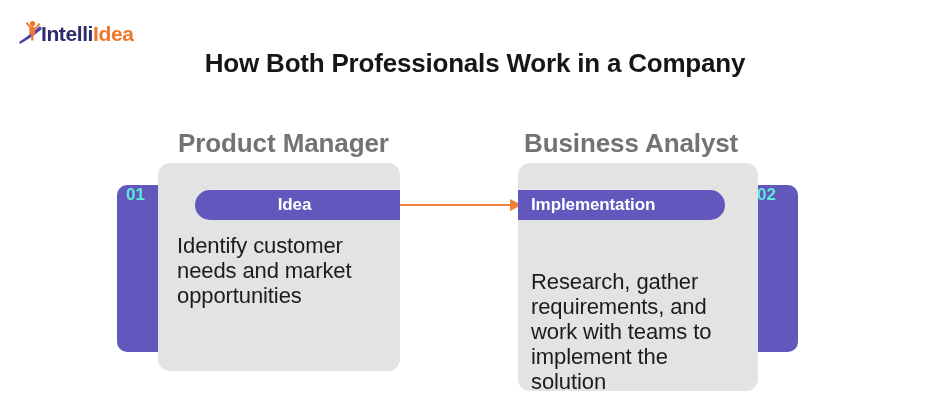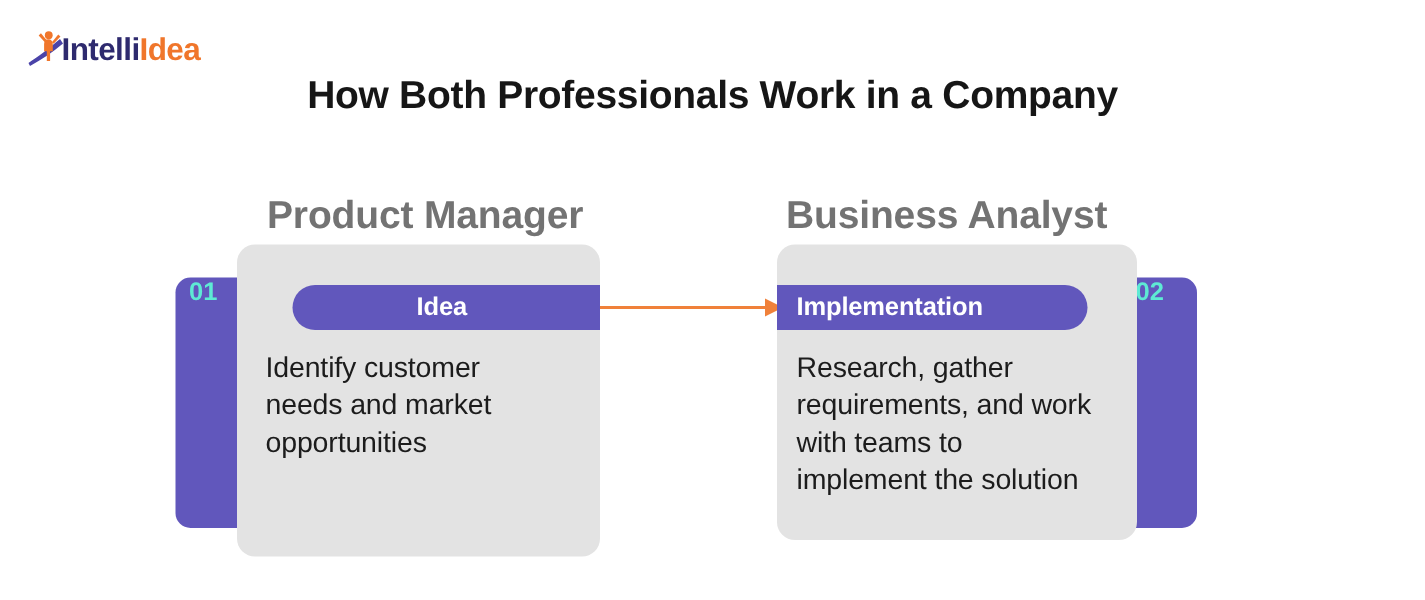--- a/index.html
+++ b/index.html
@@ -108,21 +108,21 @@
 
   
   .card {
     position: absolute;
     background: #e3e3e3;
     border-radius: 12px;
     z-index: 2;
     overflow: hidden;
   }
   .card.left  { left: 158px; top: 163px; width: 242px; height: 208px; }
-  .card.right { left: 518px; top: 163px; width: 240px; height: 197px; }
+  .card.right { left: 518px; top: 163px; width: 240px; height: 228px; }
 
   
   .pill {
     position: absolute;
     top: 27px;
     height: 30px;
     background: #6157bc;
     color: #ffffff;
     font-size: 17px;
     font-weight: 700;
@@ -145,27 +145,27 @@
     border-radius: 0 15px 15px 0;
     justify-content: flex-start;
     padding-left: 13px;
     box-sizing: border-box;
   }
 
   
   .card-body {
     position: absolute;
     top: 70px;
-    font-size: 19px;
+    font-size: 22px;
     line-height: 25px;
     color: #1c1c1c;
     letter-spacing: -0.1px;
   }
   .card.left  .card-body { left: 19px; width: 196px; }
-  .card.right .card-body { left: 13px; width: 200px; }
+  .card.right .card-body { left: 13px; width: 200px; margin-top: 36px; }
 
   
   .connector {
     position: absolute;
     left: 398px;
     top: 190px;
     width: 124px;
     height: 30px;
     z-index: 2;
   }

